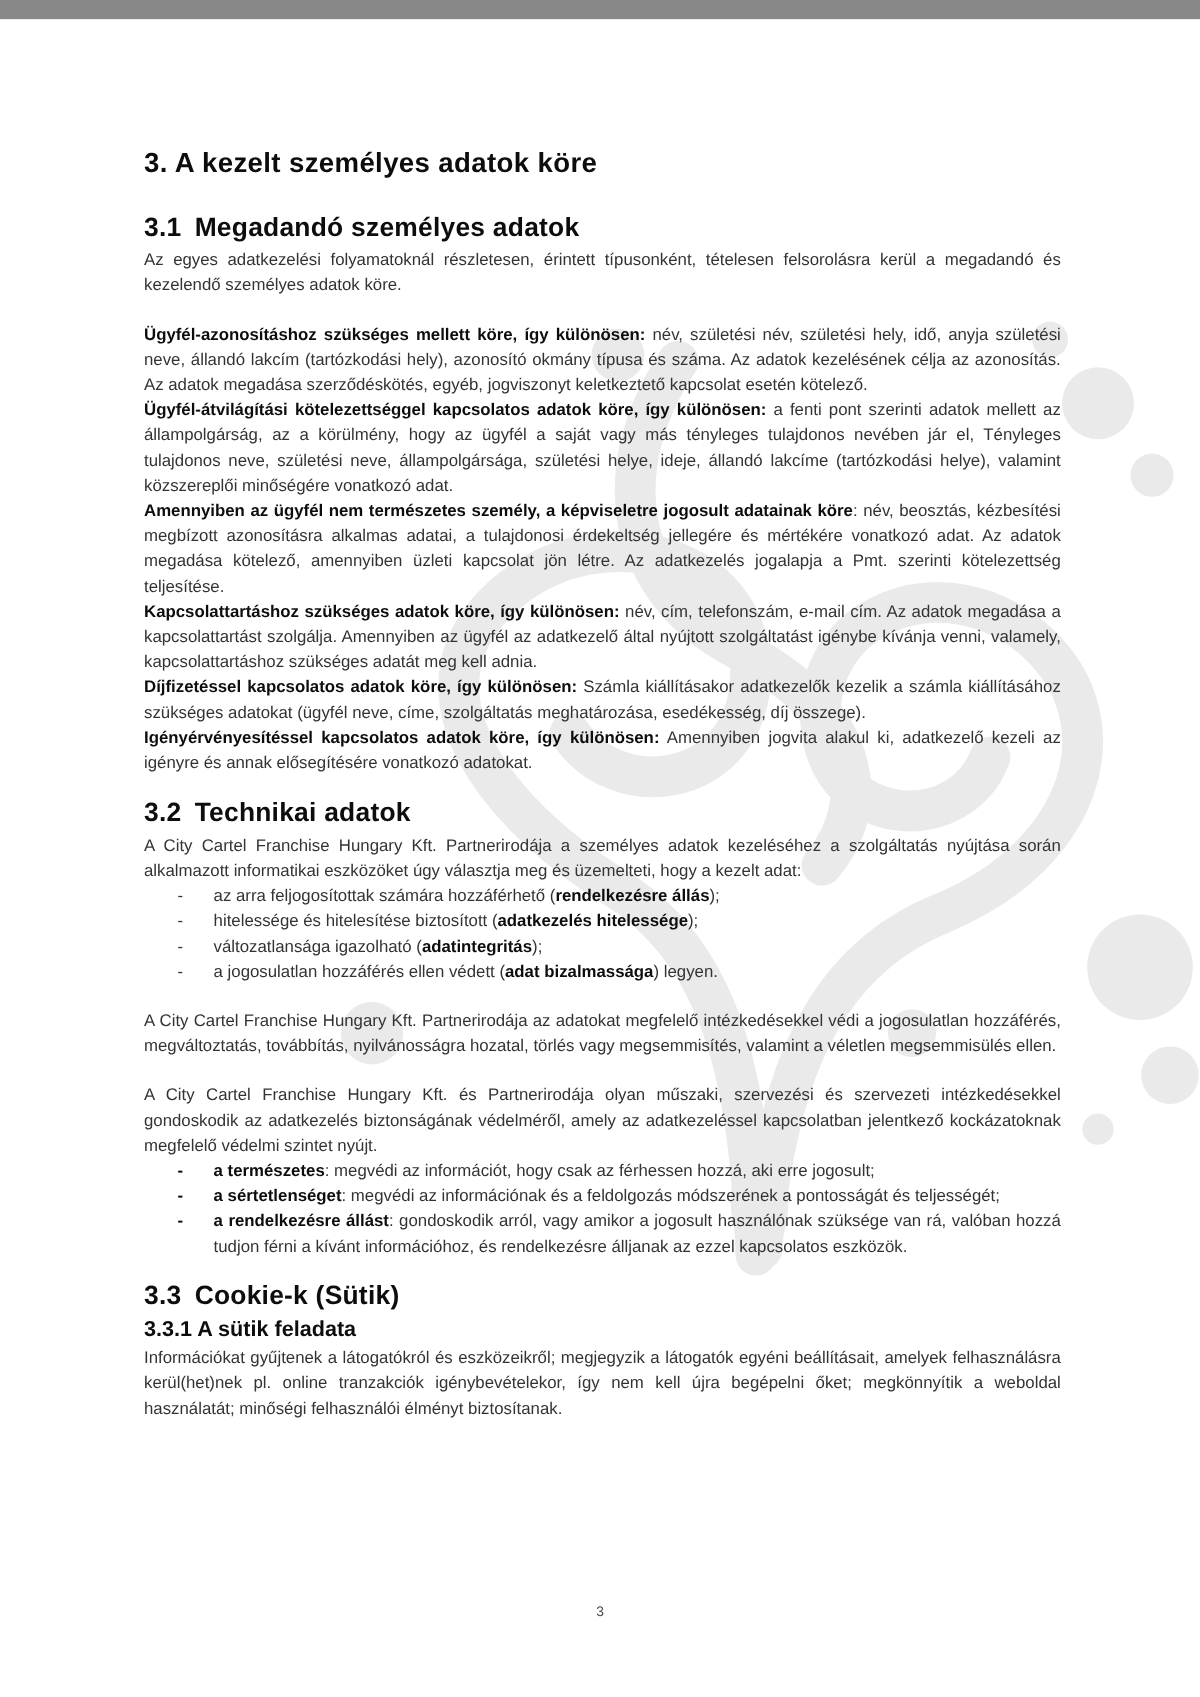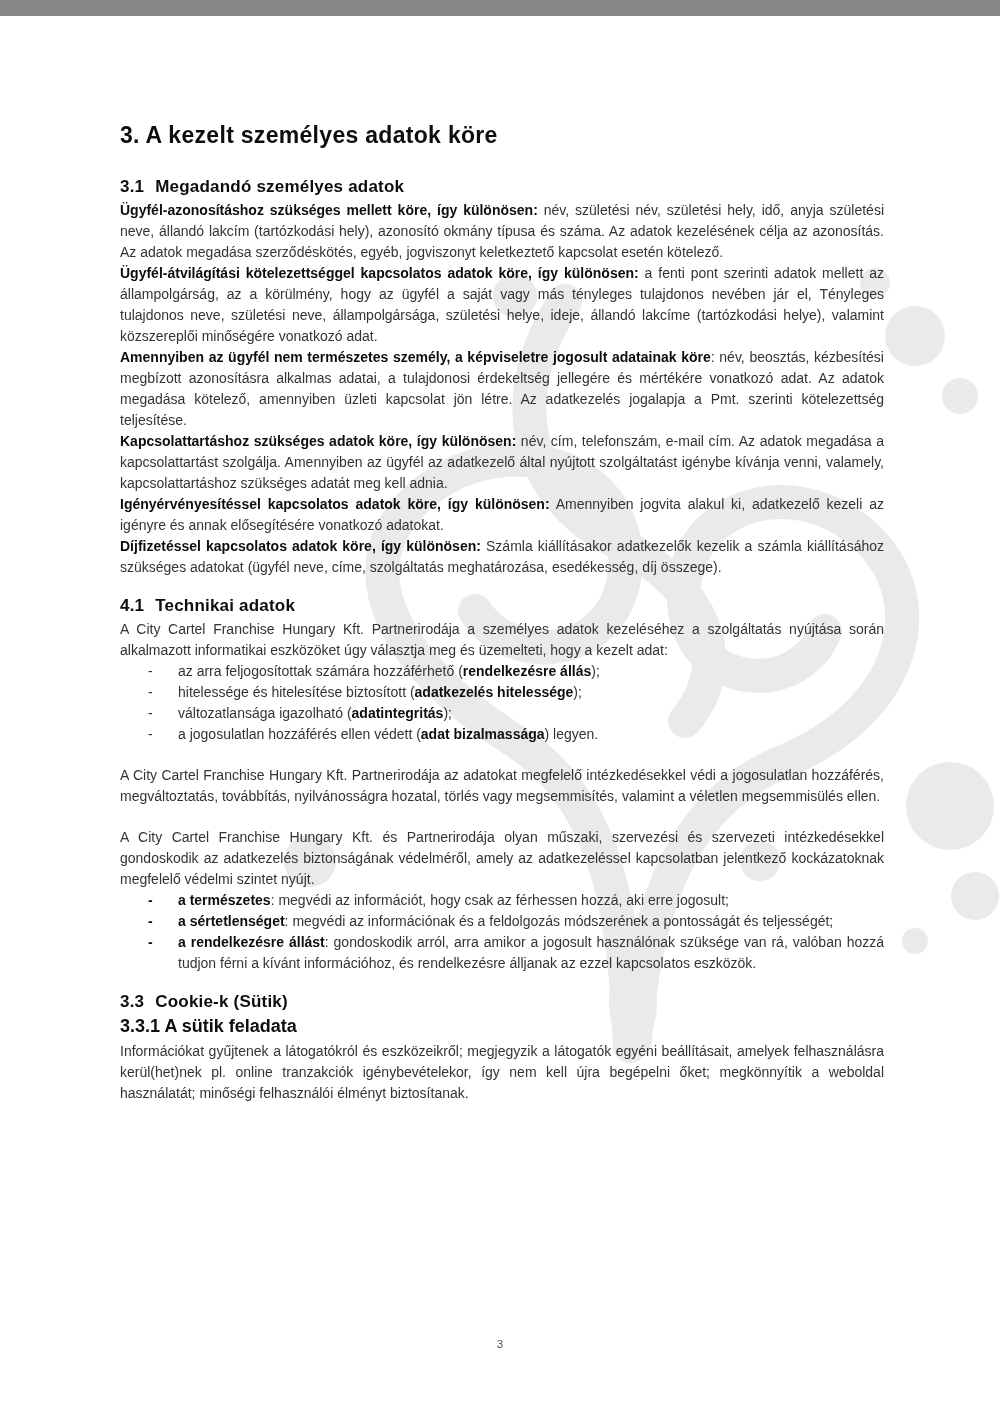--- a/index.html
+++ b/index.html
@@ -18,21 +18,21 @@
     color:var(--text_body);
     overflow:hidden;
   }
   .watermark{position:absolute;left:215px;top:225px;z-index:0;}
   .content{position:absolute;left:120px;top:106px;width:764px;z-index:1;}
   h1{
     font-size:23px;font-weight:800;color:var(--text_heading);
     margin:0 0 26px 0;letter-spacing:.3px;line-height:1.2;
   }
   h2{
-    font-size:17px;font-weight:800;color:var(--text_heading);
+    font-size:22px;font-weight:800;color:var(--text_heading);
     margin:0 0 3px 0;letter-spacing:.2px;line-height:1.25;
   }
   h2 .hnum{margin-right:11px;}
   h3{
     font-size:18px;font-weight:800;color:var(--text_heading);
     margin:0 0 2px 0;line-height:1.3;
   }
   .sec-gap{margin-top:17px;}
   .para{
     font-size:14px;line-height:21px;text-align:justify;margin:0;
@@ -75,30 +75,31 @@
     </g>
   </svg>
 
   <div class="content">
 
     <h1>3. A kezelt személyes adatok köre</h1>
 
     <h2>
       <span class="hnum">3.1</span><span>Megadandó személyes adatok</span>
     </h2>
+    <p class="para after-gap">Az egyes adatkezelési folyamatoknál részletesen, érintett típusonként, tételesen felsorolásra kerül a megadandó és kezelendő személyes adatok köre.</p>
 
     <p class="para"><strong>Ügyfél-azonosításhoz szükséges mellett köre, így különösen:</strong><span> név, születési név, születési hely, idő, anyja születési neve, állandó lakcím (tartózkodási hely), azonosító okmány típusa és száma. Az adatok kezelésének célja az azonosítás. Az adatok megadása szerződéskötés, egyéb, jogviszonyt keletkeztető kapcsolat esetén kötelező.</span></p>
     <p class="para"><strong>Ügyfél-átvilágítási kötelezettséggel kapcsolatos adatok köre, így különösen:</strong><span> a fenti pont szerinti adatok mellett az állampolgárság, az a körülmény, hogy az ügyfél a saját vagy más tényleges tulajdonos nevében jár el, Tényleges tulajdonos neve, születési neve, állampolgársága, születési helye, ideje, állandó lakcíme (tartózkodási helye), valamint közszereplői minőségére vonatkozó adat.</span></p>
     <p class="para"><strong>Amennyiben az ügyfél nem természetes személy, a képviseletre jogosult adatainak köre</strong><span>:  név, beosztás, kézbesítési megbízott azonosításra alkalmas adatai, a tulajdonosi érdekeltség jellegére és mértékére vonatkozó adat. Az adatok megadása kötelező, amennyiben üzleti kapcsolat jön létre. Az adatkezelés jogalapja a Pmt. szerinti kötelezettség teljesítése.</span></p>
     <p class="para"><strong>Kapcsolattartáshoz szükséges adatok köre, így különösen:</strong><span> név, cím, telefonszám, e-mail cím. Az adatok megadása a kapcsolattartást szolgálja. Amennyiben az ügyfél az adatkezelő által nyújtott szolgáltatást igénybe kívánja venni, valamely, kapcsolattartáshoz szükséges adatát meg kell adnia.</span></p>
+    <p class="para"><strong>Díjfizetéssel kapcsolatos adatok köre, így különösen:</strong><span> Számla kiállításakor adatkezelők kezelik a számla kiállításához szükséges adatokat (ügyfél neve, címe, szolgáltatás meghatározása, esedékesség, díj összege).</span></p>
     <p class="para"><strong>Igényérvényesítéssel kapcsolatos adatok köre, így különösen:</strong><span> Amennyiben jogvita alakul ki, adatkezelő kezeli az igényre és annak elősegítésére vonatkozó adatokat.</span></p>
-    <p class="para"><strong>Díjfizetéssel kapcsolatos adatok köre, így különösen:</strong><span> Számla kiállításakor adatkezelők kezelik a számla kiállításához szükséges adatokat (ügyfél neve, címe, szolgáltatás meghatározása, esedékesség, díj összege).</span></p>
 
     <h2 class="sec-gap">
-      <span class="hnum">4.1</span><span>Technikai adatok</span>
+      <span class="hnum">3.2</span><span>Technikai adatok</span>
     </h2>
     <p class="para">A City Cartel Franchise Hungary Kft. Partnerirodája a személyes adatok kezeléséhez a szolgáltatás nyújtása során alkalmazott informatikai eszközöket úgy választja meg és üzemelteti, hogy a kezelt adat:</p>
 
     <div class="list">
       <div class="li">
         <span class="dash">-</span>
         <div class="li-text"><span>az arra feljogosítottak számára hozzáférhető (</span><strong>rendelkezésre állás</strong><span>);</span></div>
       </div>
       <div class="li">
         <span class="dash">-</span>
@@ -121,21 +122,21 @@
       <div class="li">
         <span class="dash">-</span>
         <div class="li-text"><strong>a természetes</strong><span>: megvédi az információt, hogy csak az férhessen hozzá, aki erre jogosult;</span></div>
       </div>
       <div class="li">
         <span class="dash">-</span>
         <div class="li-text"><strong>a sértetlenséget</strong><span>: megvédi az információnak és a feldolgozás módszerének a pontosságát és teljességét;</span></div>
       </div>
       <div class="li">
         <span class="dash">-</span>
-        <div class="li-text"><strong>a rendelkezésre állást</strong><span>: gondoskodik arról, arra amikor a jogosult használónak szüksége van rá, valóban hozzá tudjon férni a kívánt információhoz, és rendelkezésre álljanak az ezzel kapcsolatos eszközök.</span></div>
+        <div class="li-text"><strong>a rendelkezésre állást</strong><span>: gondoskodik arról, vagy amikor a jogosult használónak szüksége van rá, valóban hozzá tudjon férni a kívánt információhoz, és rendelkezésre álljanak az ezzel kapcsolatos eszközök.</span></div>
       </div>
     </div>
 
     <h2 class="sec-gap">
       <span class="hnum">3.3</span><span>Cookie-k (Sütik)</span>
     </h2>
     <h3>
       <span class="hnum">3.3.1</span> <span>A sütik feladata</span>
     </h3>
     <p class="para">Információkat gyűjtenek a látogatókról és eszközeikről; megjegyzik a látogatók egyéni beállításait, amelyek felhasználásra kerül(het)nek pl. online tranzakciók igénybevételekor, így nem kell újra begépelni őket; megkönnyítik a weboldal használatát; minőségi felhasználói élményt biztosítanak.</p>

